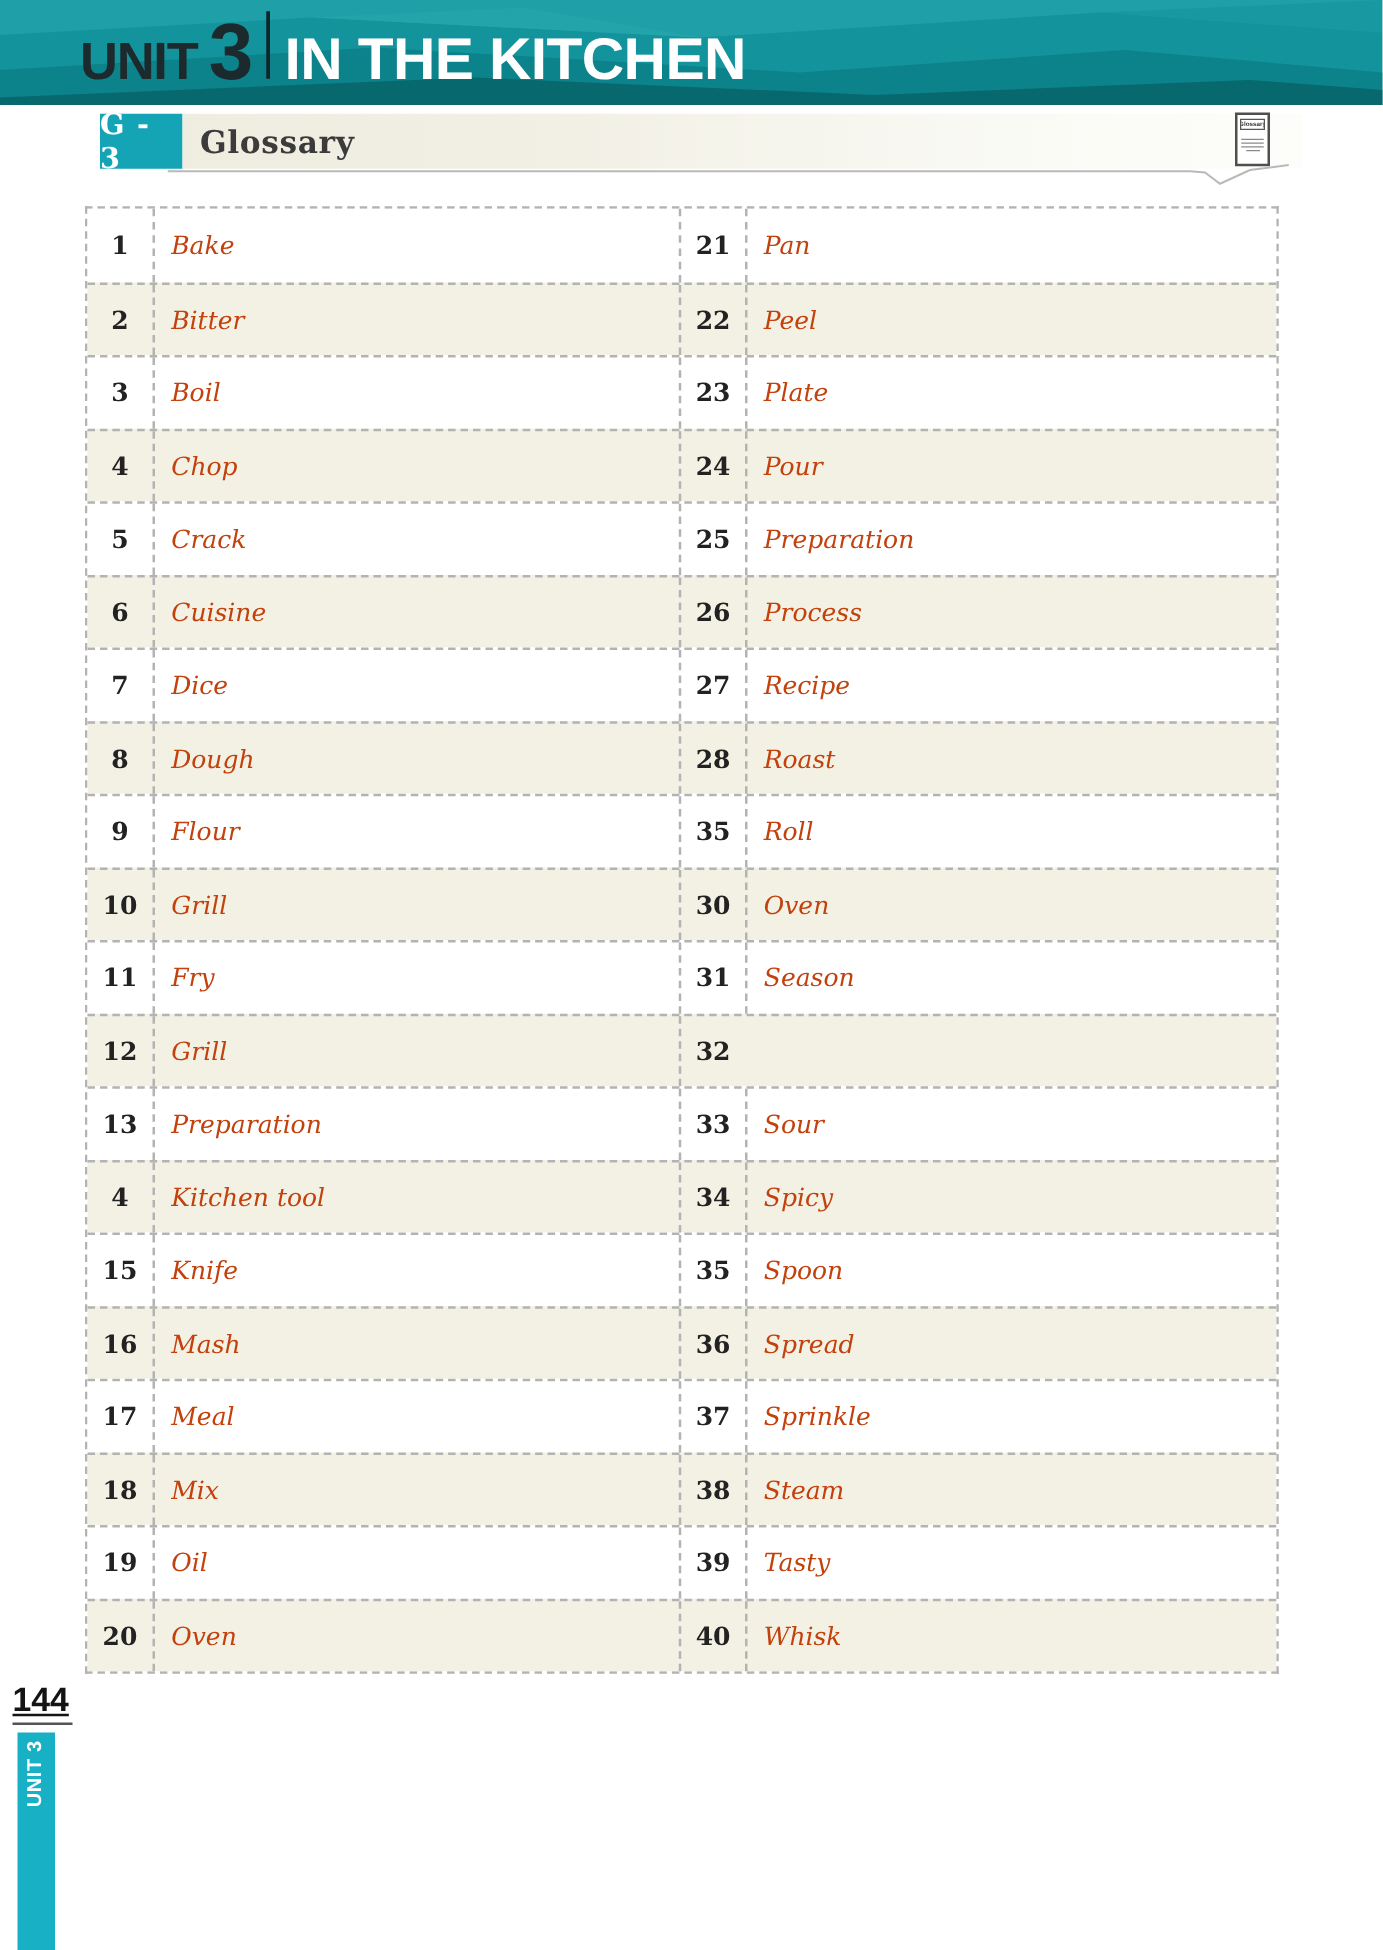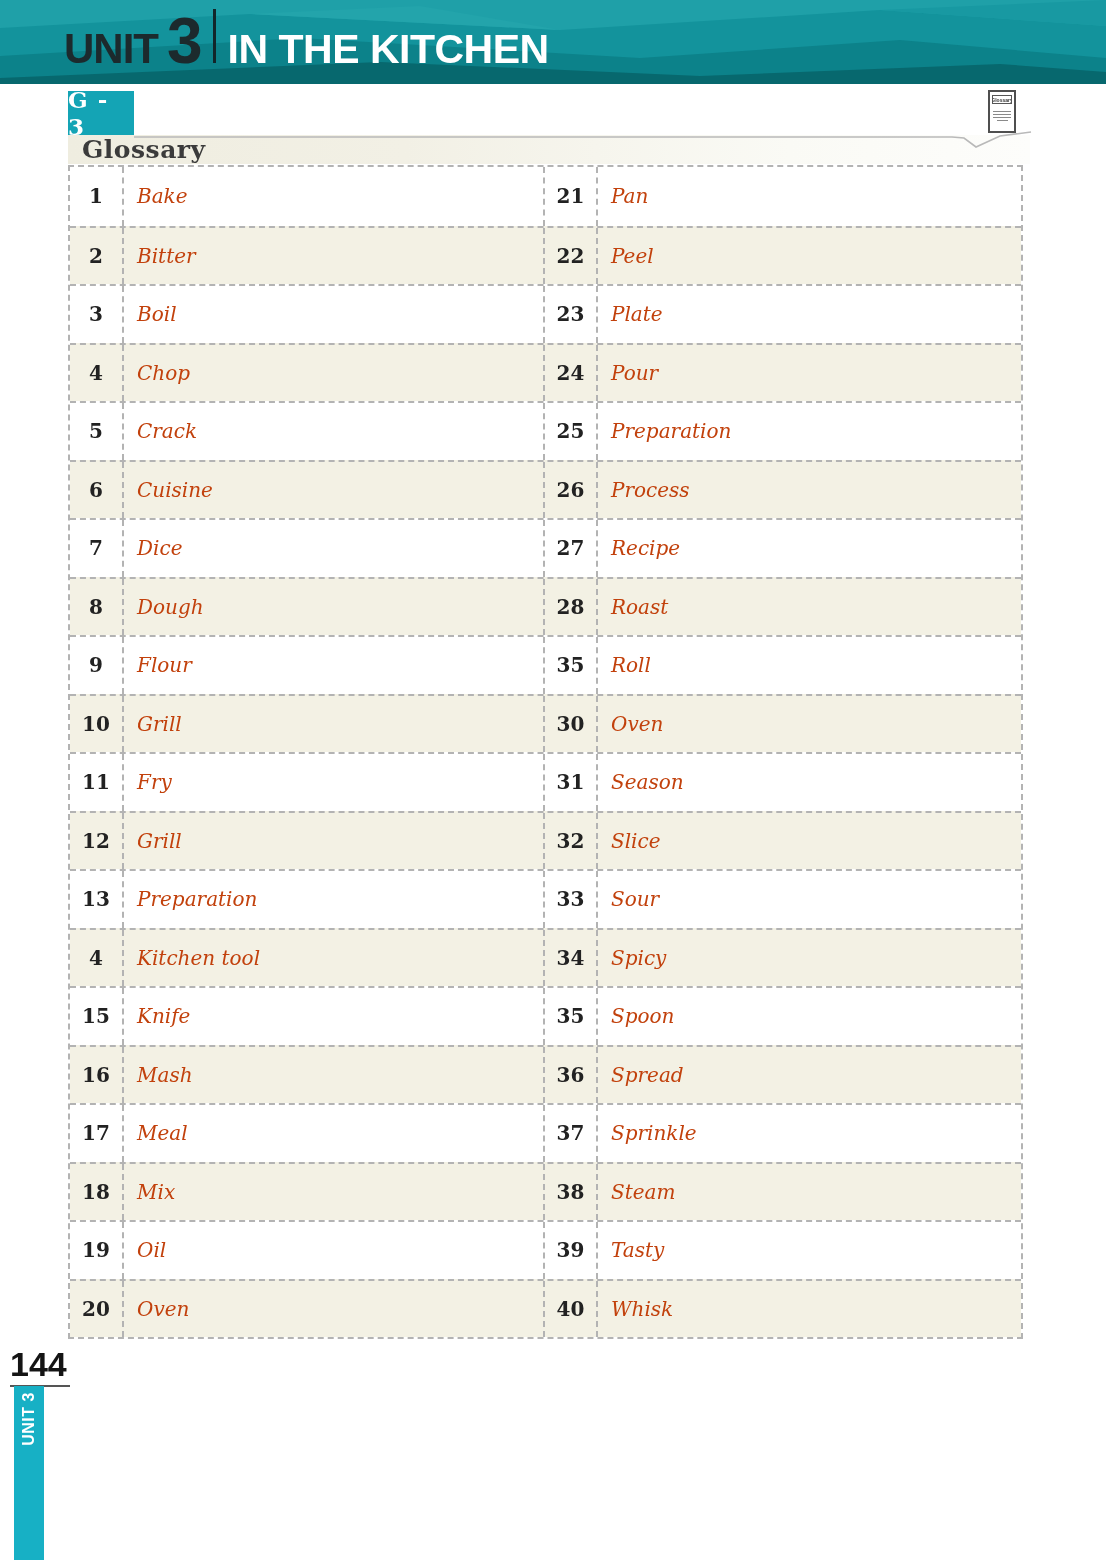--- a/index.html
+++ b/index.html
@@ -16,24 +16,24 @@
   body{background:#ffffff;font-family:"Liberation Sans",sans-serif;}
   .page{position:relative;width:1106px;height:1560px;background:#fff;overflow:hidden;}
 
   
   .banner{position:absolute;left:0;top:0;width:1106px;height:84px;overflow:hidden;}
   .banner svg{position:absolute;left:0;top:0;width:100%;height:100%;}
   .banner-text{position:absolute;left:64px;top:0;height:84px;display:flex;align-items:baseline;padding-top:9px;white-space:nowrap;}
   .unit-word{font-size:42px;font-weight:bold;color:var(--banner-text);letter-spacing:-1px;line-height:1;}
   .unit-num{font-size:64px;font-weight:bold;color:var(--banner-text);margin-left:9px;line-height:1;}
   .unit-divider{display:inline-block;width:3px;height:54px;background:#12262a;margin:0 12px 0 10px;}
-  .banner-title{font-size:41px;font-weight:bold;color:#ffffff;letter-spacing:-0.5px;line-height:1;}
-
-  
-  .section-bar{position:absolute;left:68px;top:91px;width:962px;height:44px;display:flex;flex-direction:column;}
+  .banner-title{font-size:47px;font-weight:bold;color:#ffffff;letter-spacing:-0.5px;line-height:1;}
+
+  
+  .section-bar{position:absolute;left:80px;top:91px;width:962px;height:44px;display:flex;}
   .g3-box{width:66px;height:44px;background:var(--accent-cyan);color:#fff;
           font-family:"DejaVu Serif",serif;font-weight:bold;font-size:23px;
           display:flex;align-items:center;justify-content:center;letter-spacing:1px;}
   .g3-bar{flex:1;height:44px;background:linear-gradient(to right,#efede0 0%,#f2f0e5 35%,#fafaf5 75%,#fdfdfb 100%);
           display:flex;align-items:center;padding-left:14px;}
   .g3-title{font-family:"DejaVu Serif",serif;font-weight:bold;font-size:25px;color:#3b3b3b;letter-spacing:0.5px;}
   .bubble-line{position:absolute;left:134px;top:128px;width:900px;height:26px;}
   .glossary-icon{position:absolute;left:988px;top:90px;width:28px;height:43px;border:2px solid #4f4f4f;background:#fff;}
   .glossary-icon .mini-label{width:20px;height:9px;border:1px solid #565656;margin:3px auto 0 auto;
       font-size:5px;font-weight:bold;color:#333;display:flex;align-items:center;justify-content:center;overflow:hidden;}
@@ -46,22 +46,22 @@
   .grow{display:grid;grid-template-columns:52px 421px 53px 1fr;height:58.5px;background:#ffffff;}
   .grow:nth-child(even){background:var(--row-alt);}
   .grow + .grow{border-top:2px dashed var(--dash);}
   .cell{display:flex;align-items:center;font-family:"DejaVu Serif",serif;font-size:20px;color:var(--text-dark);}
   .cell + .cell{border-left:2px dashed var(--dash);}
   .cell.num{justify-content:center;font-weight:bold;}
   .cell.word{padding-left:13px;font-style:italic;color:#c2410c;}
 
   
   .page-num{position:absolute;left:10px;top:1347px;display:inline-block;
-            font-size:34px;font-weight:bold;color:#141414;line-height:1;
-            border-bottom:2px solid #555;padding:0 3px 4px 0;min-width:40px;}
+            font-size:27px;font-weight:bold;color:#141414;line-height:1;
+            border-bottom:2px solid #555;padding:0 3px 4px 0;min-width:40px;text-decoration:underline;}
   .unit-tab{position:absolute;left:14px;top:1386px;width:30px;height:174px;background:var(--tab-cyan);}
   .unit-tab-inner{position:absolute;left:0;top:0;width:30px;height:66px;display:flex;align-items:center;justify-content:center;}
   .unit-tab-inner span{transform:rotate(-90deg);white-space:nowrap;color:#fff;font-weight:bold;font-size:16px;letter-spacing:0.5px;}
 </style>
 </head>
 <body>
 
 <div class="page">
 
   <div class="banner">
@@ -167,21 +167,20 @@
       <div class="grow">
         <div class="cell num">11</div>
         <div class="cell word">Fry</div>
         <div class="cell num">31</div>
         <div class="cell word">Season</div>
       </div>
       <div class="grow">
         <div class="cell num">12</div>
         <div class="cell word">Grill</div>
         <div class="cell num">32</div>
-        <div class="cell word">Slice</div>
       </div>
       <div class="grow">
         <div class="cell num">13</div>
         <div class="cell word">Preparation</div>
         <div class="cell num">33</div>
         <div class="cell word">Sour</div>
       </div>
       <div class="grow">
         <div class="cell num">4</div>
         <div class="cell word">Kitchen tool</div>

